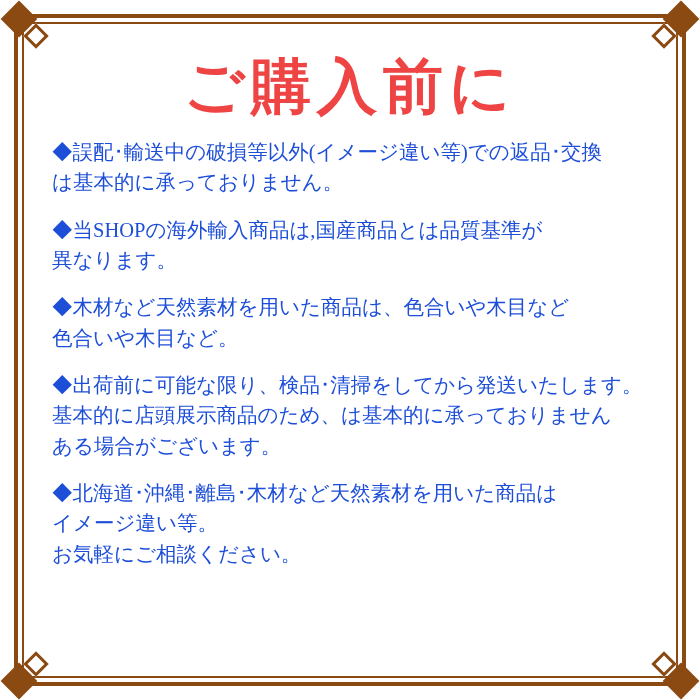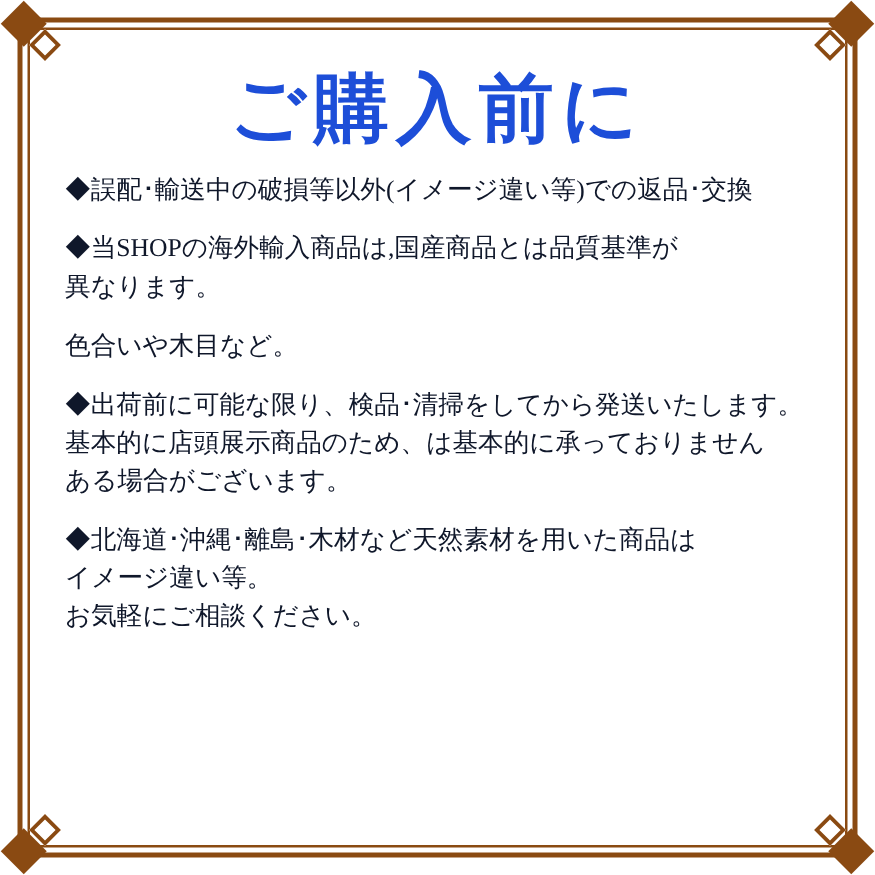--- a/index.html
+++ b/index.html
@@ -86,31 +86,31 @@
     top: 40px;
     right: 44px;
     bottom: 40px;
   }
   .title {
     text-align: center;
     font-size: 60px;
     line-height: 1.05;
     font-weight: bold;
     letter-spacing: 6px;
-    color: #1d4ed8;
+    color: #ef4444;
     margin: 16px 0 18px 0;
     font-family: "Liberation Serif", serif;
   }
   .notes {
     padding: 0 8px;
   }
   .note {
     font-size: 20.5px;
     line-height: 1.48;
-    color: #0f172a;
+    color: #1d4ed8;
     margin-bottom: 17px;
     font-family: "Liberation Serif", serif;
     letter-spacing: 0px;
   }
   .note:last-child { margin-bottom: 0; }
   .note .line { display: block; white-space: nowrap; }
 </style>
 </head>
 <body>
 
@@ -139,28 +139,30 @@
   <div class="diamond small d2-br"></div>
 
   <div class="content">
 
     <div class="title">ご購入前に</div>
 
     <div class="notes">
 
       <div class="note">
         <span class="line">◆誤配･輸送中の破損等以外(イメージ違い等)での返品･交換</span>
+        <span class="line">は基本的に承っておりません。</span>
       </div>
 
       <div class="note">
         <span class="line">◆当SHOPの海外輸入商品は,国産商品とは品質基準が</span>
         <span class="line">異なります。</span>
       </div>
 
       <div class="note">
+        <span class="line">◆木材など天然素材を用いた商品は、色合いや木目など</span>
         <span class="line">色合いや木目など。</span>
       </div>
 
       <div class="note">
         <span class="line">◆出荷前に可能な限り、検品･清掃をしてから発送いたします。</span>
         <span class="line">基本的に店頭展示商品のため、は基本的に承っておりません</span>
         <span class="line">ある場合がございます。</span>
       </div>
 
       <div class="note">

